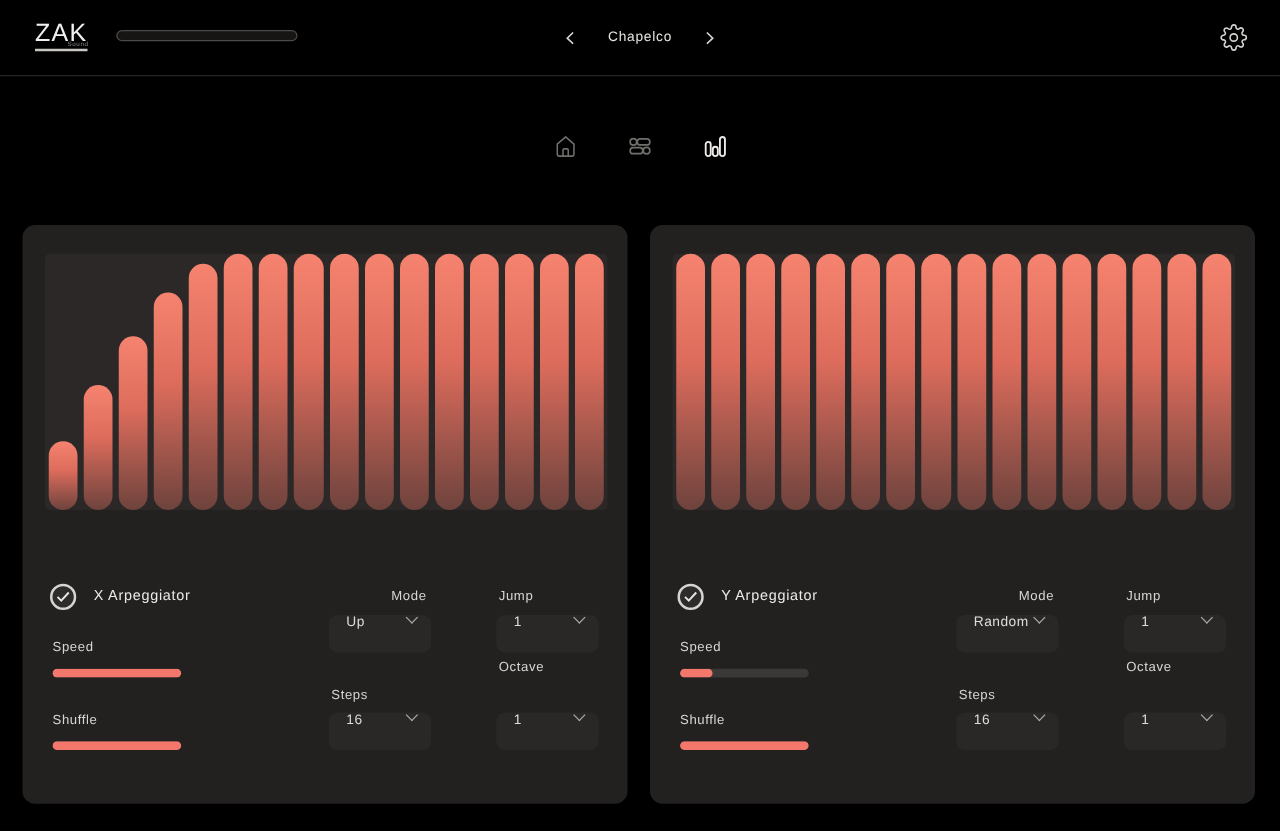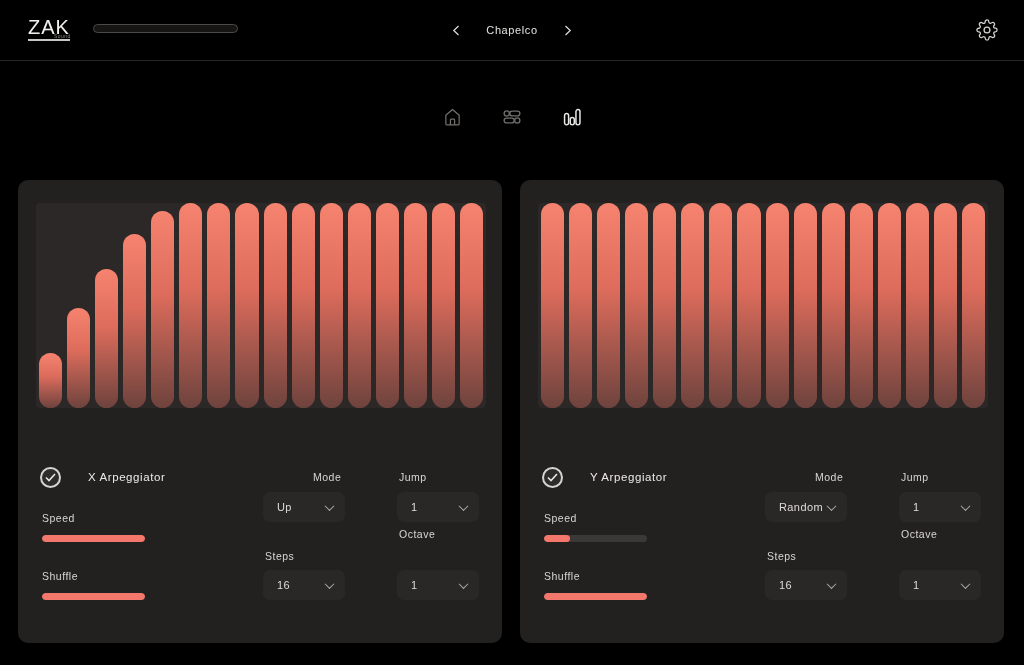--- a/index.html
+++ b/index.html
@@ -27,24 +27,24 @@
   .tab.active svg{stroke:#ECEAE7;}
   
   .panel{position:absolute;top:180px;width:484px;height:463px;background:#232120;border-radius:10px;}
   .panel.left{left:18px;} .panel.right{left:520px;}
   .chart{position:absolute;left:18px;top:23px;width:450px;height:205px;background:#2B2827;border-radius:4px;padding:0 3px;box-sizing:border-box;}
   .bars{display:flex;align-items:flex-end;gap:5px;width:100%;height:100%;}
   .bar{flex:1;border-radius:12px;background:linear-gradient(180deg,var(--bar-top) 0%,var(--bar-mid) 42%,var(--bar-bottom) 100%);}
   
   .ctl-label{position:absolute;font-size:10.5px;letter-spacing:.5px;color:#D8D6D3;}
   .checkbox{position:absolute;left:22px;top:287px;width:21px;height:21px;border-radius:50%;border:2px solid #D6D4D1;box-sizing:border-box;background:#2E2C2B;display:flex;align-items:center;justify-content:center;cursor:pointer;}
-  .panel-title{position:absolute;left:57px;top:291px;font-size:11.5px;letter-spacing:.6px;color:#ECEAE7;margin-left:13px;}
+  .panel-title{position:absolute;left:57px;top:291px;font-size:11.5px;letter-spacing:.6px;color:#ECEAE7;}
   .slider{position:absolute;width:103px;height:7px;border-radius:4px;background:#3B3937;overflow:hidden;cursor:pointer;}
   .slider .fill{height:100%;border-radius:4px;background:var(--accent);}
-  .dd{position:absolute;width:82px;height:30px;border-radius:7px;background:#2A2827;display:flex;align-items:center;justify-content:space-between;padding:0 12px 0 14px;box-sizing:border-box;cursor:pointer;}
+  .dd{position:absolute;width:82px;height:30px;border-radius:7px;background:#2A2827;display:flex;align-items:flex-start;justify-content:space-between;padding:0 12px 0 14px;box-sizing:border-box;cursor:pointer;}
   .dd .val{font-size:11px;letter-spacing:.4px;color:#DEDCD9;}
   .dd .chev{width:6px;height:6px;border-right:1.5px solid #ADABA8;border-bottom:1.5px solid #ADABA8;transform:rotate(45deg) translate(-1px,-1px);}
   
   .lbl-speed{left:24px;top:332px;} .sl-speed{left:24px;top:355px;}
   .lbl-shuffle{left:24px;top:390px;} .sl-shuffle{left:24px;top:413px;}
   .lbl-mode{left:247px;top:291px;margin-left:48px;} .dd-mode{left:245px;top:312px;}
   .lbl-jump{left:381px;top:291px;} .dd-jump{left:379px;top:312px;}
   .lbl-steps{left:247px;top:370px;} .dd-steps{left:245px;top:390px;}
   .lbl-octave{left:381px;top:348px;} .dd-octave{left:379px;top:390px;}
 </style>

